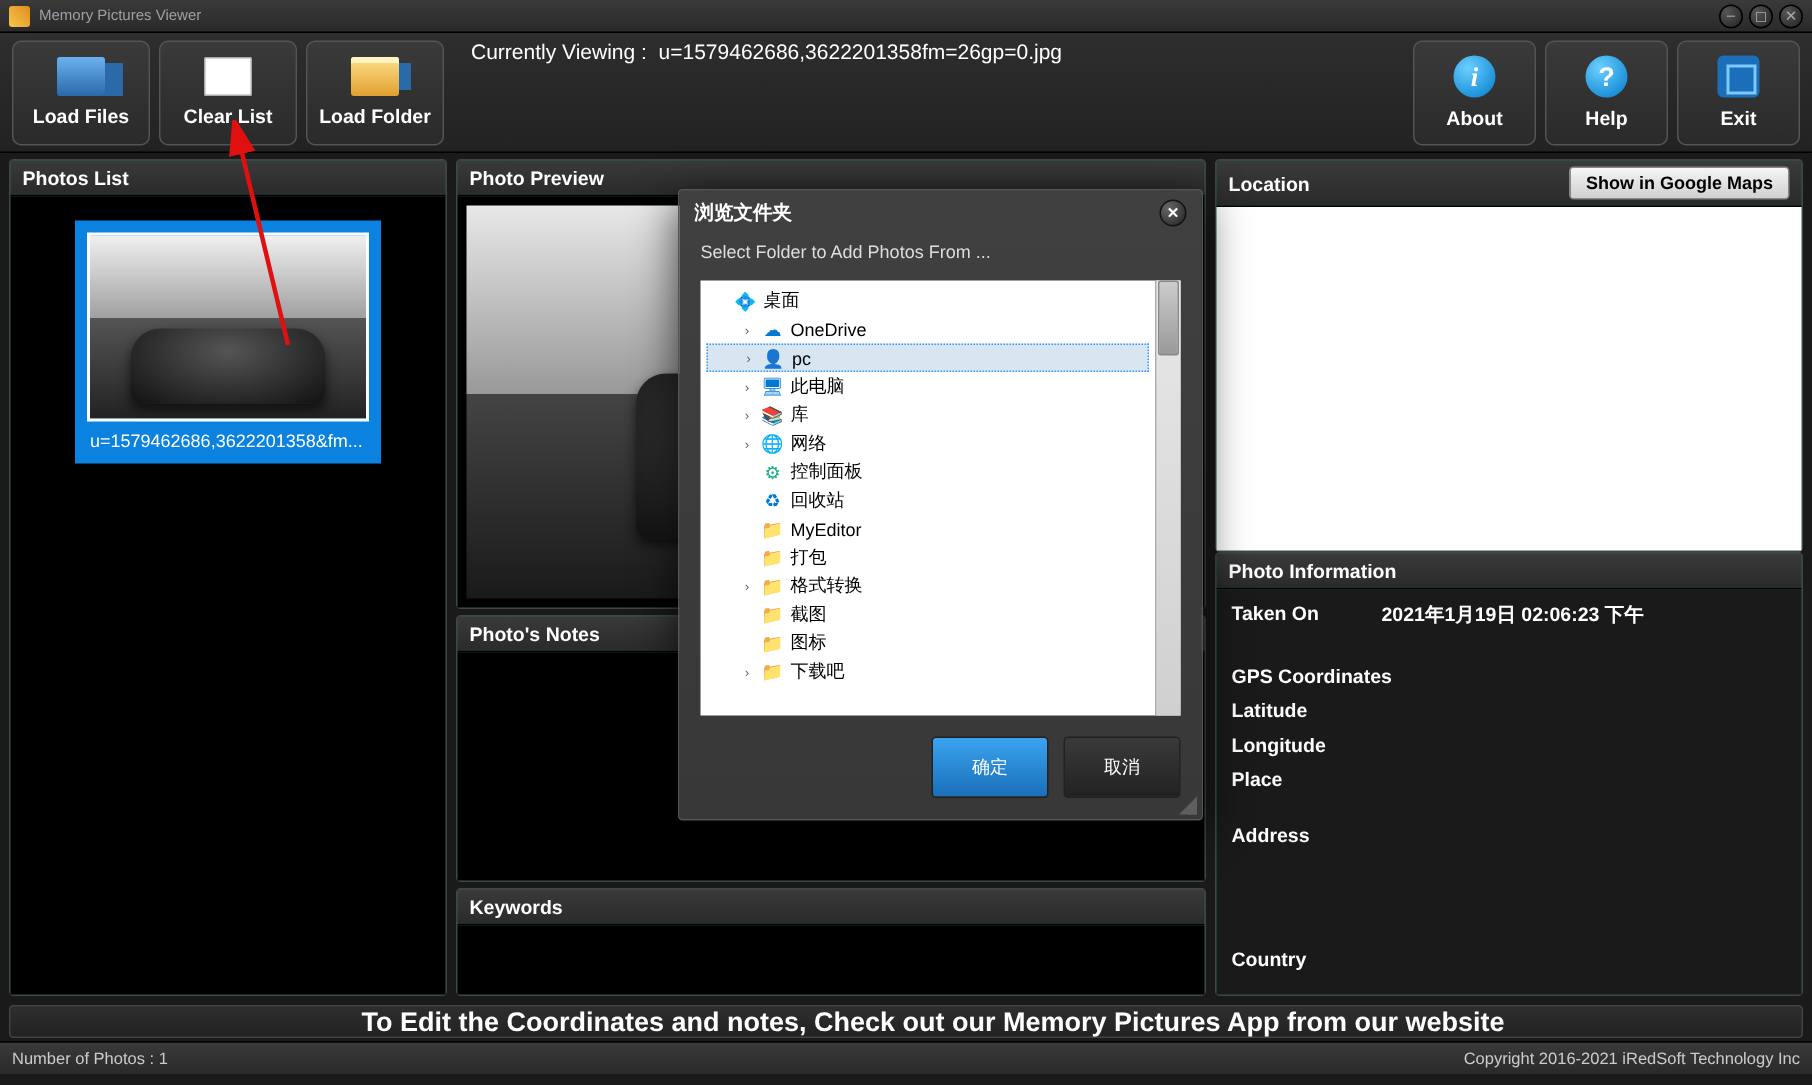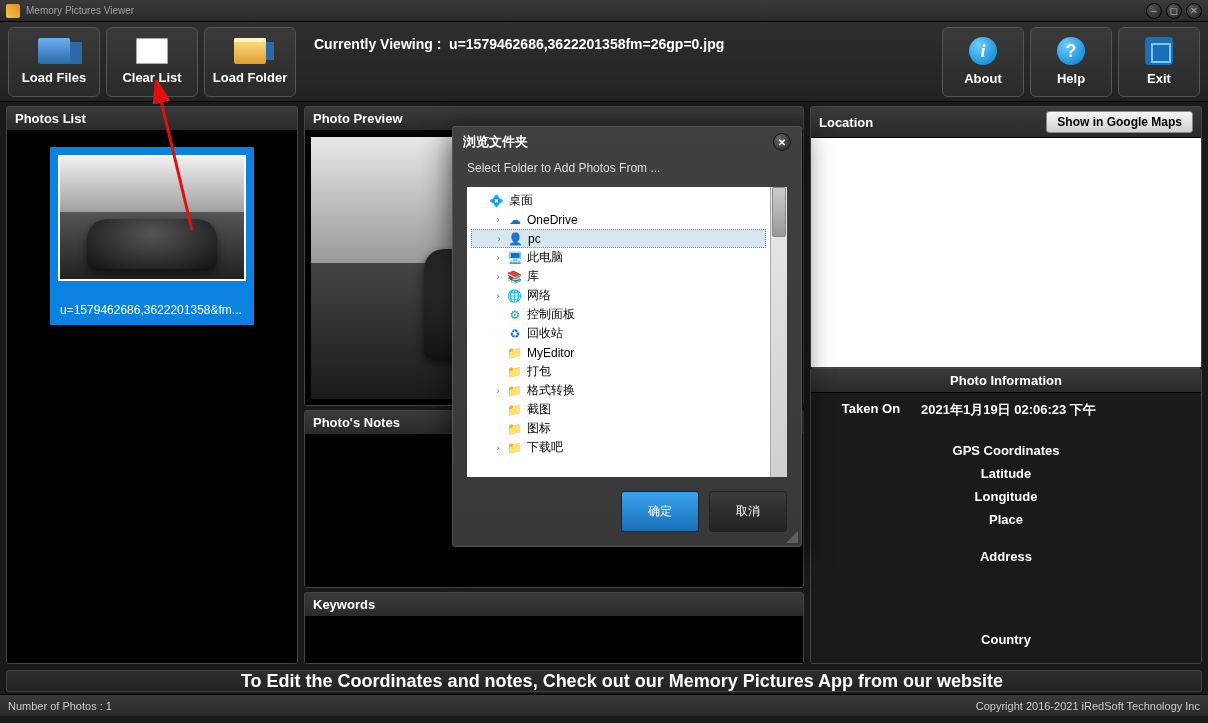--- a/index.html
+++ b/index.html
@@ -7,44 +7,44 @@
 
 .titlebar { height: 22px; background: linear-gradient(#3a3a3a,#2a2a2a); display: flex; align-items: center; padding: 0 6px; border-bottom: 1px solid #000; }
 .titlebar .appicon { width: 14px; height: 14px; margin-right: 6px; background: linear-gradient(45deg,#f5c84b,#e08b1f); border-radius: 2px; }
 .titlebar .title { color: #9aa0a6; font-size: 10px; flex: 1; }
 .titlebar .winbtns { display: flex; gap: 4px; }
 .titlebar .winbtn { width: 16px; height: 16px; border-radius: 50%; background: radial-gradient(circle at 30% 30%, #555,#222); border: 1px solid #000; cursor: pointer; display:flex;align-items:center;justify-content:center;color:#aaa;font-size:10px;}
 
 .toolbar { height: 80px; background: linear-gradient(#2e2e2e,#222); display: flex; align-items: center; padding: 4px 8px; gap: 6px; border-bottom: 1px solid #000; }
 .tool-btn { width: 92px; height: 70px; background: linear-gradient(#3a3a3a,#2a2a2a); border: 1px solid #555; border-radius: 6px; display: flex; flex-direction: column; align-items: center; justify-content: center; gap: 6px; cursor: pointer; font-weight: bold; font-size: 13px; color: #fff; }
 .tool-icon { width: 32px; height: 26px; position: relative; }
-.currently { flex: 1; padding: 0 12px; color: #fff; font-weight: bold; font-size: 14px; align-self: flex-start; margin-top: 10px;}
+.currently { flex: 1; padding: 0 12px; color: #fff; font-weight: normal; font-size: 14px; align-self: flex-start; margin-top: 0;}
 .right-tools { display: flex; gap: 6px; }
 .right-tools .tool-btn { width: 82px; }
 
 .main { display: flex; height: 566px; padding: 4px 6px; gap: 6px; }
 .col { background: #0f766e; border: 1px solid #444; border-radius: 3px; display: flex; flex-direction: column; }
 .col-header { background: linear-gradient(#3a3a3a,#2a2a2a); padding: 4px 8px; font-weight: bold; font-size: 13px; color: #fff; border-bottom: 1px solid #000; }
 .col-body { flex: 1; background: #000; padding: 6px; overflow: hidden; }
 
 .photos-list { width: 292px; }
 .thumb-card { width: 204px; background: #0c82e0; padding: 8px; margin: 10px auto 0; }
 .thumb-img { width: 100%; height: 126px; background: linear-gradient(180deg,#f0f0f0 0%,#a0a0a0 45%,#555 45%,#222 100%); border: 2px solid #fff; position: relative; overflow: hidden; }
 .car { position:absolute; left:50%; bottom:10px; transform:translateX(-50%); width:130px; height:50px; background:radial-gradient(ellipse at 50% 30%,#555,#111); border-radius:20px 20px 8px 8px; box-shadow:0 4px 8px rgba(0,0,0,.6);}
-.thumb-label { color: #fff; font-size: 12px; padding: 6px 2px 0; white-space: nowrap; overflow: hidden; text-overflow: ellipsis; margin-top: 16px; }
+.thumb-label { color: #fff; font-size: 12px; padding: 6px 2px 0; white-space: nowrap; overflow: hidden; text-overflow: ellipsis; }
 
 .center { width: 500px; display: flex; flex-direction: column; gap: 4px; }
 .preview-box { flex: 1.7; }
 .preview-body { display:flex; align-items:center; justify-content:center; position:relative;}
 .preview-img { width: 100%; height: 100%; background: linear-gradient(180deg,#e8e8e8 0%,#999 48%,#444 48%,#1a1a1a 100%); position:relative;}
 .preview-img .car { width:260px; height:110px; bottom:40px;}
 .notes-box { flex: 1; }
 .keywords-box { height: 72px; }
 
-.rightcol { flex: 1; display: flex; flex-direction: column; gap: 0; text-align: center; }
+.rightcol { flex: 1; display: flex; flex-direction: column; gap: 0; }
 .location-box { height: 262px; position: relative; }
 .location-box .col-header { display:flex; justify-content:space-between; align-items:center;}
 .show-maps-btn { background: linear-gradient(#f5f5f5,#d0d0d0); color:#000; font-size:12px; font-weight:bold; padding:3px 10px; border:1px solid #888; border-radius:3px; cursor:pointer;}
 .map-body { background:#fff; }
 .info-box { flex:1; }
 .info-body { padding:8px 10px; background:#1a1a1a;}
 .info-row { display:flex; margin-bottom:24px; font-weight:bold; font-size:13px;}
 .info-label { width:100px; }
 .info-sub { margin-bottom:8px; font-weight:bold; font-size:13px;}
 

